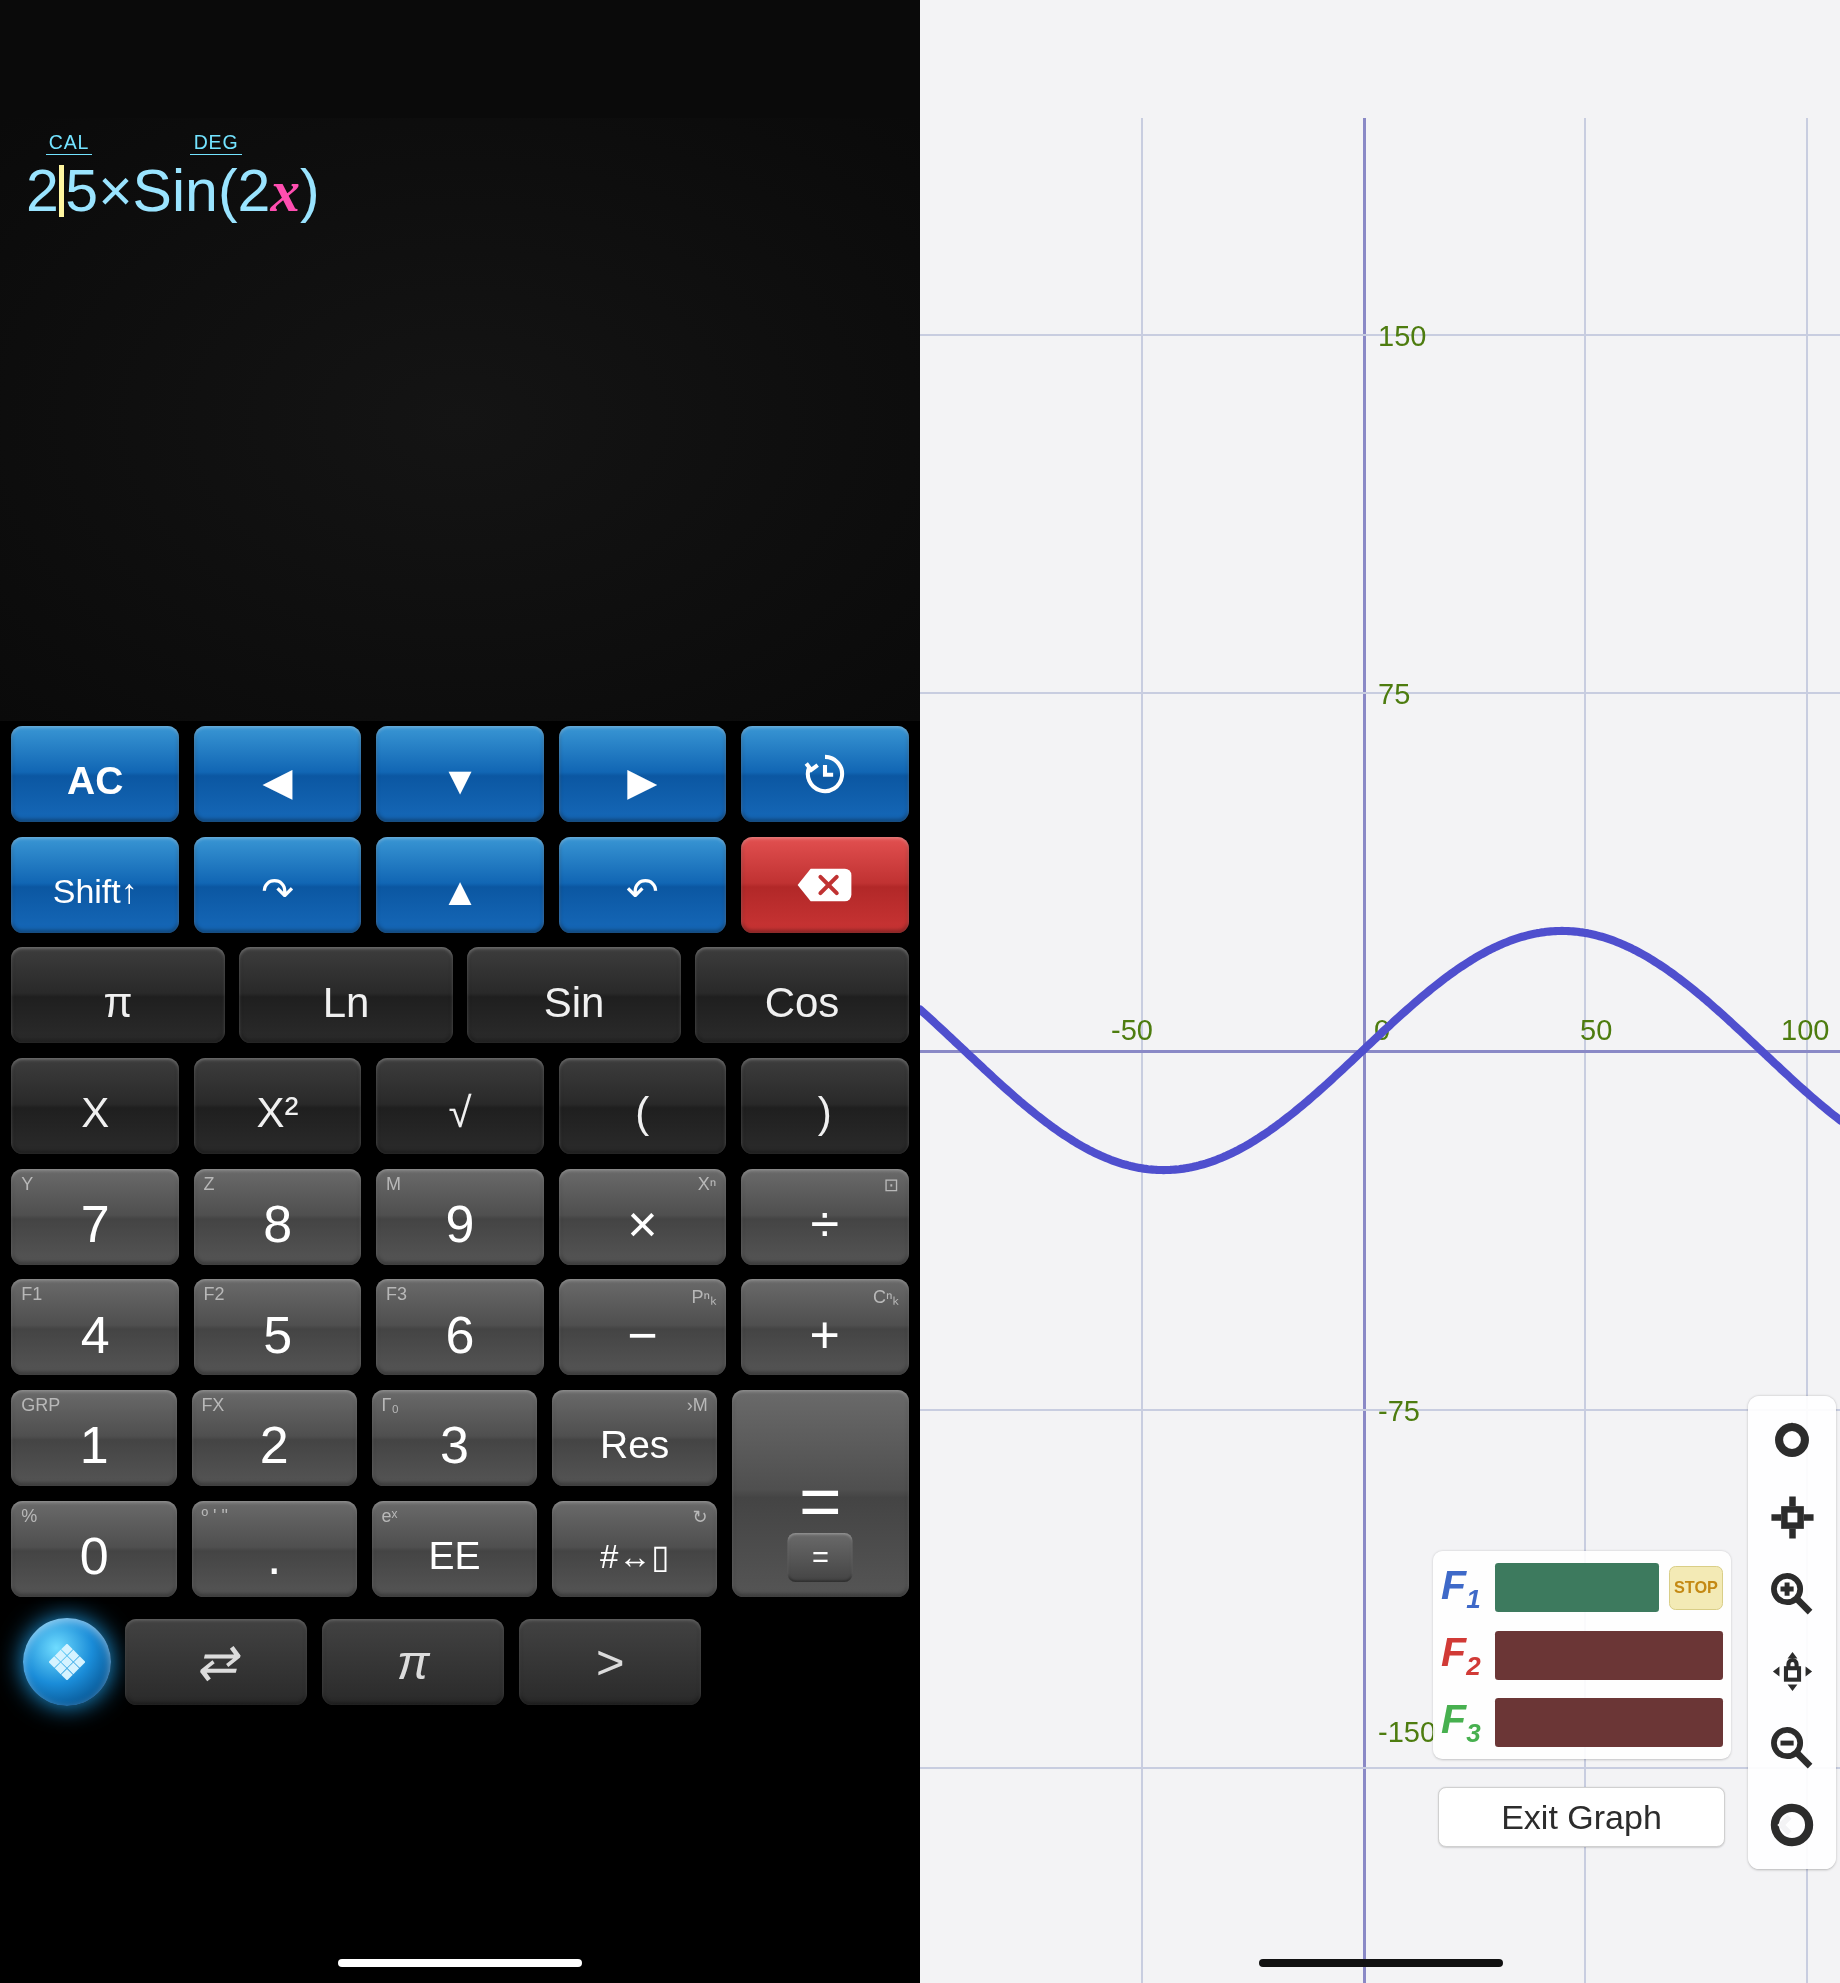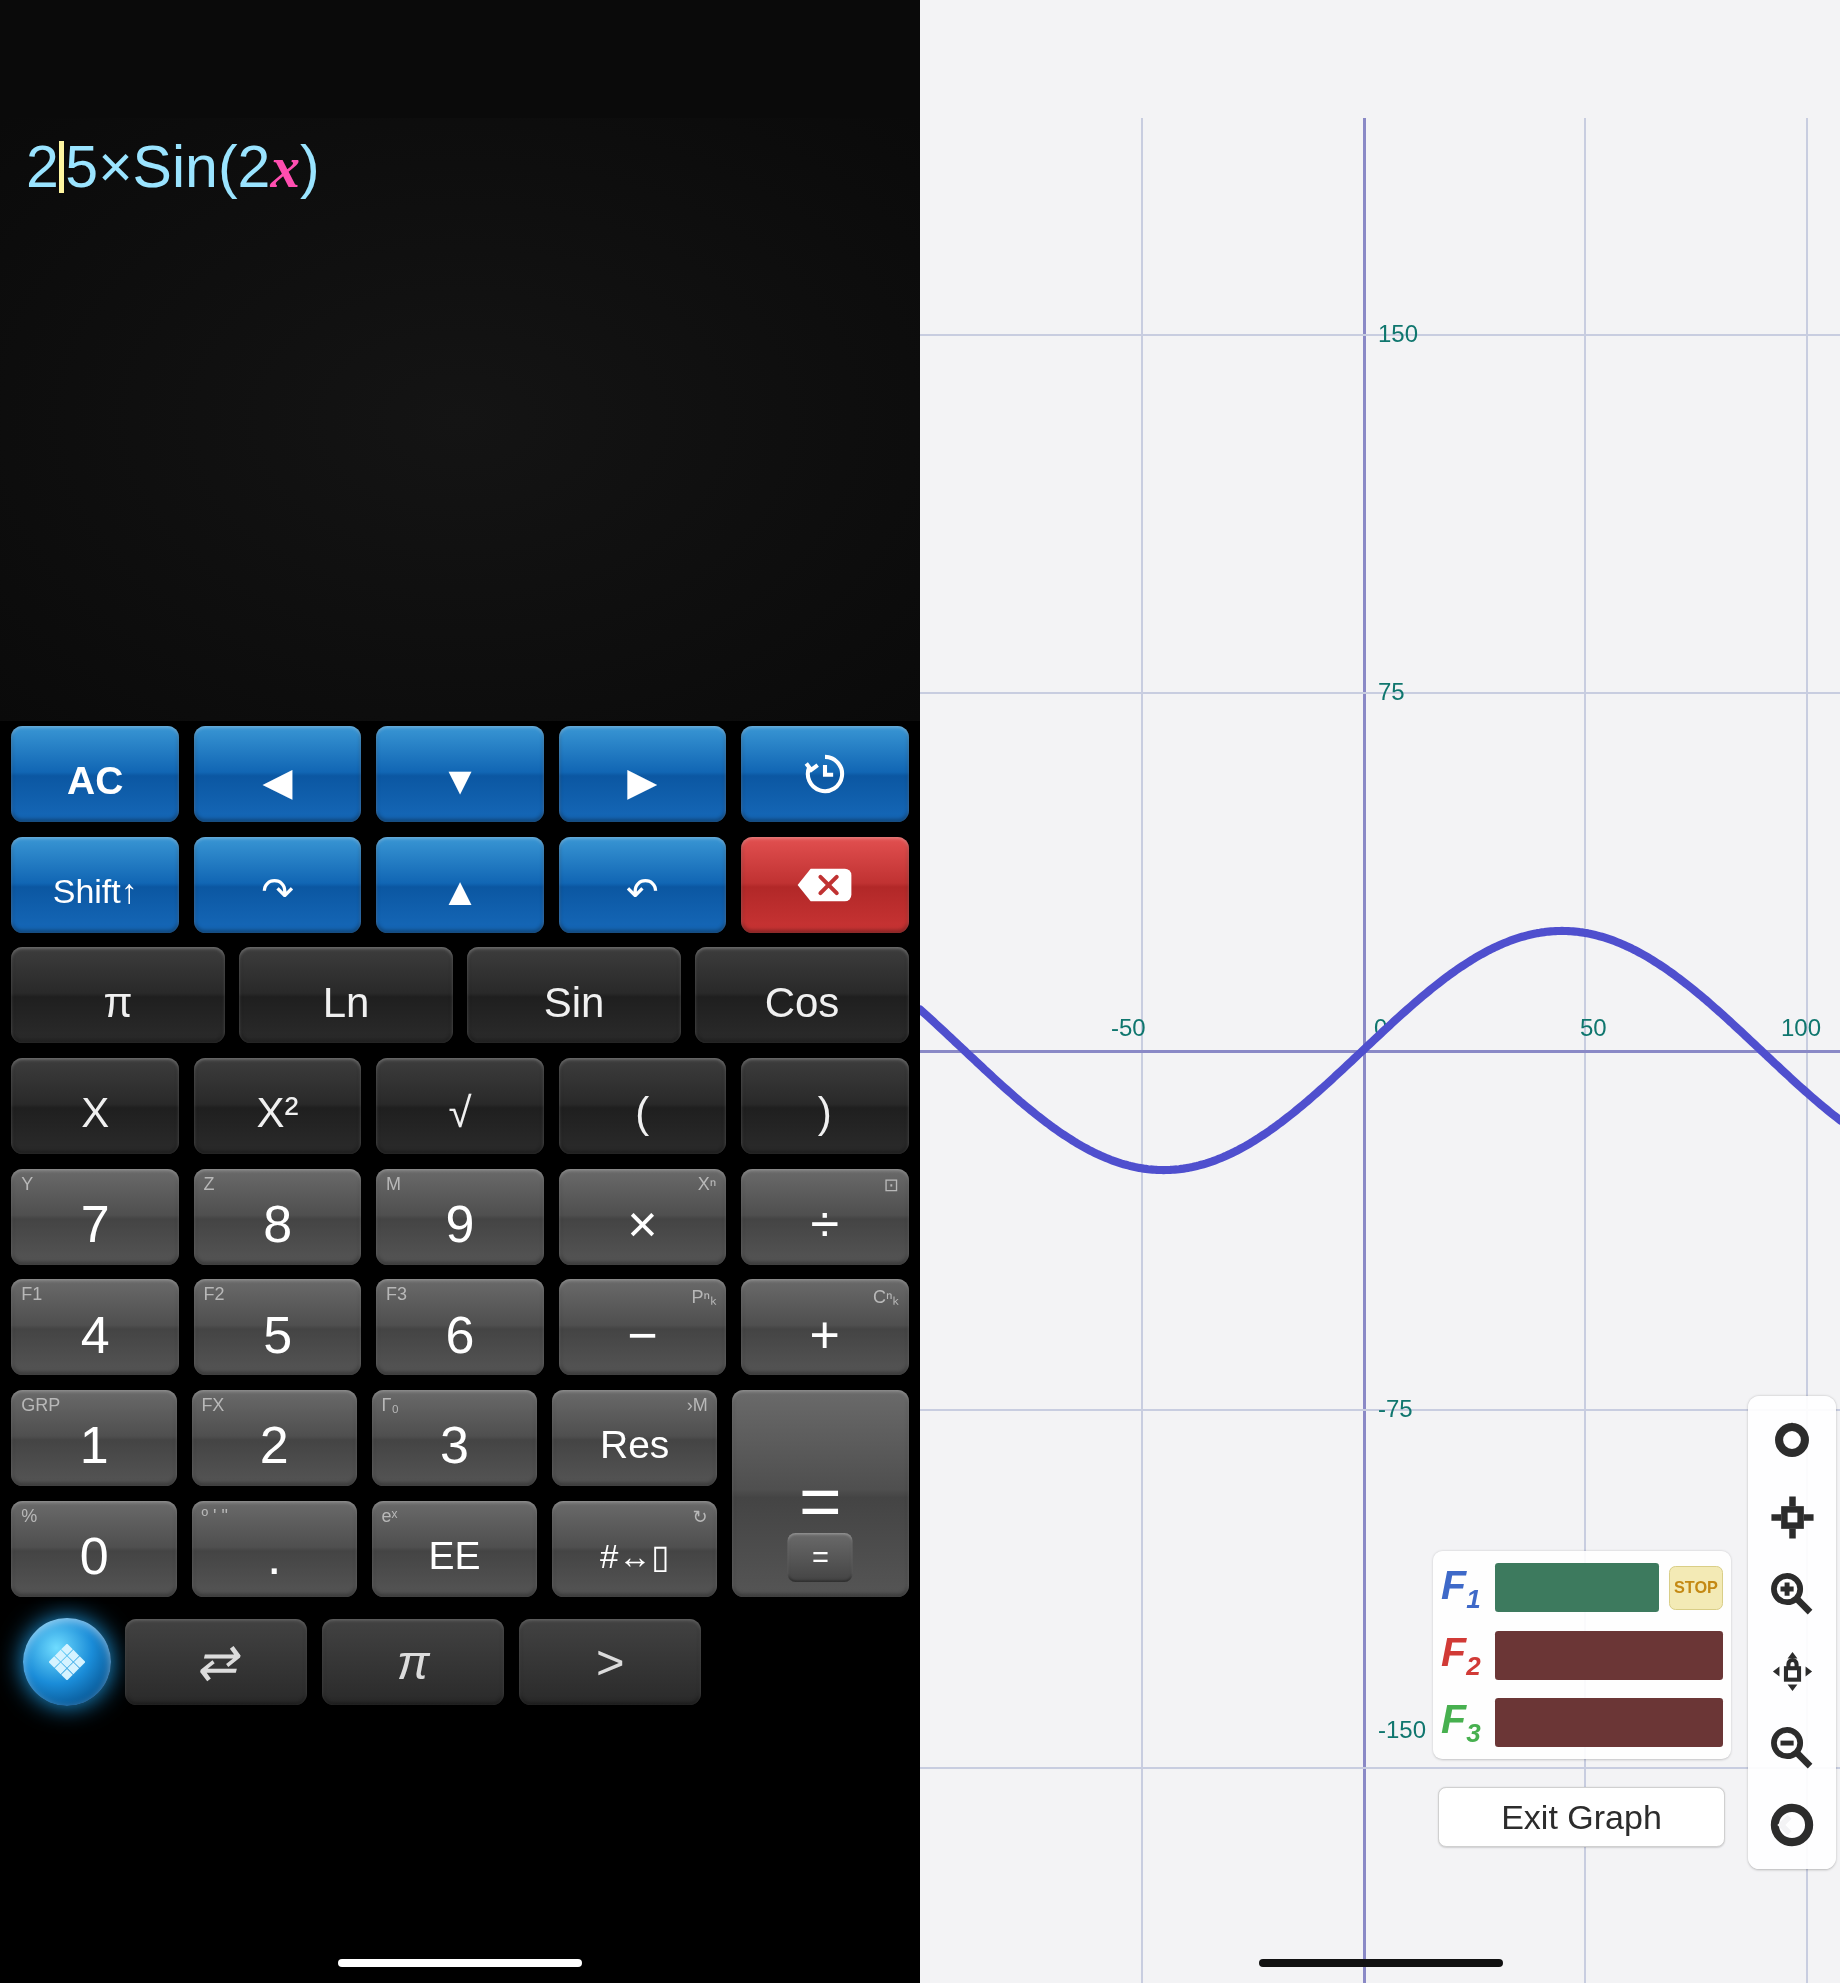--- a/index.html
+++ b/index.html
@@ -55,21 +55,21 @@
     display:flex;align-items:center;justify-content:center; color:#caf0ff; font-size:34px;
   }
   .bottom-key { height: 86px; flex:1; border-radius:11.4px; background: linear-gradient(#424242,#2a2a2a); display:flex;align-items:center;justify-content:center; color:#dcdcdc; font-size:49px; box-shadow: inset 0 1.6px 3.3px rgba(255,255,255,0.2), inset 0 -2.4px 4.1px rgba(0,0,0,0.4); font-style: italic; }
 
   .home-indicator { position: absolute; bottom: 16.3px; left: 50%; transform: translateX(-50%); width: 244px; height: 8.1px; border-radius: 4.1px; background: #fff; }
 
   
   .graph-canvas { position: absolute; left: 0; right: 0; top: 118px; bottom: 0; background: #f3f3f5; overflow: hidden; }
   .grid-line { position: absolute; background: #c8cde0; }
   .axis-line { position: absolute; background: #8a89c6; }
-  .axis-label { position: absolute; color: #0f766e; font-size: 24px; }
+  .axis-label { position: absolute; color: #4d7c0f; font-size: 29px; }
 
   .curve-svg { position: absolute; left: 0; top: 0; width: 100%; height: 100%; overflow: visible; }
 
   .tool-rail {
     position: absolute; right: 4.9px; top: 1278px; width: 88px;
     background: rgba(255,255,255,0.92); border-radius: 11.4px;
     display: flex; flex-direction: column; align-items: center; gap: 18px; padding: 14.7px 0;
     box-shadow: 0 0.8px 2.4px rgba(0,0,0,0.25);
   }
   .tool-btn { width: 59px; height: 59px; display:flex;align-items:center;justify-content:center; color:#2c2c2c; cursor:pointer; }
@@ -93,20 +93,24 @@
   }
 
   .right .home-indicator { background: #111; }
 </style>
 </head>
 <body>
 
 <div class="pane left">
   <div class="display-top-gap"></div>
   <div class="display-area">
+    <div class="mode-labels">
+      <span class="mode-label">CAL</span>
+      <span class="mode-label">DEG</span>
+    </div>
     <div class="expression">
       <span class="expr-num">2</span>
       <span class="expr-cursor"></span>
       <span class="expr-num">5</span>
       <span class="expr-op">×</span>
       <span class="expr-func">Sin</span>
       <span class="expr-paren">(</span>
       <span class="expr-num">2</span>
       <span class="expr-var">x</span>
       <span class="expr-paren">)</span>

